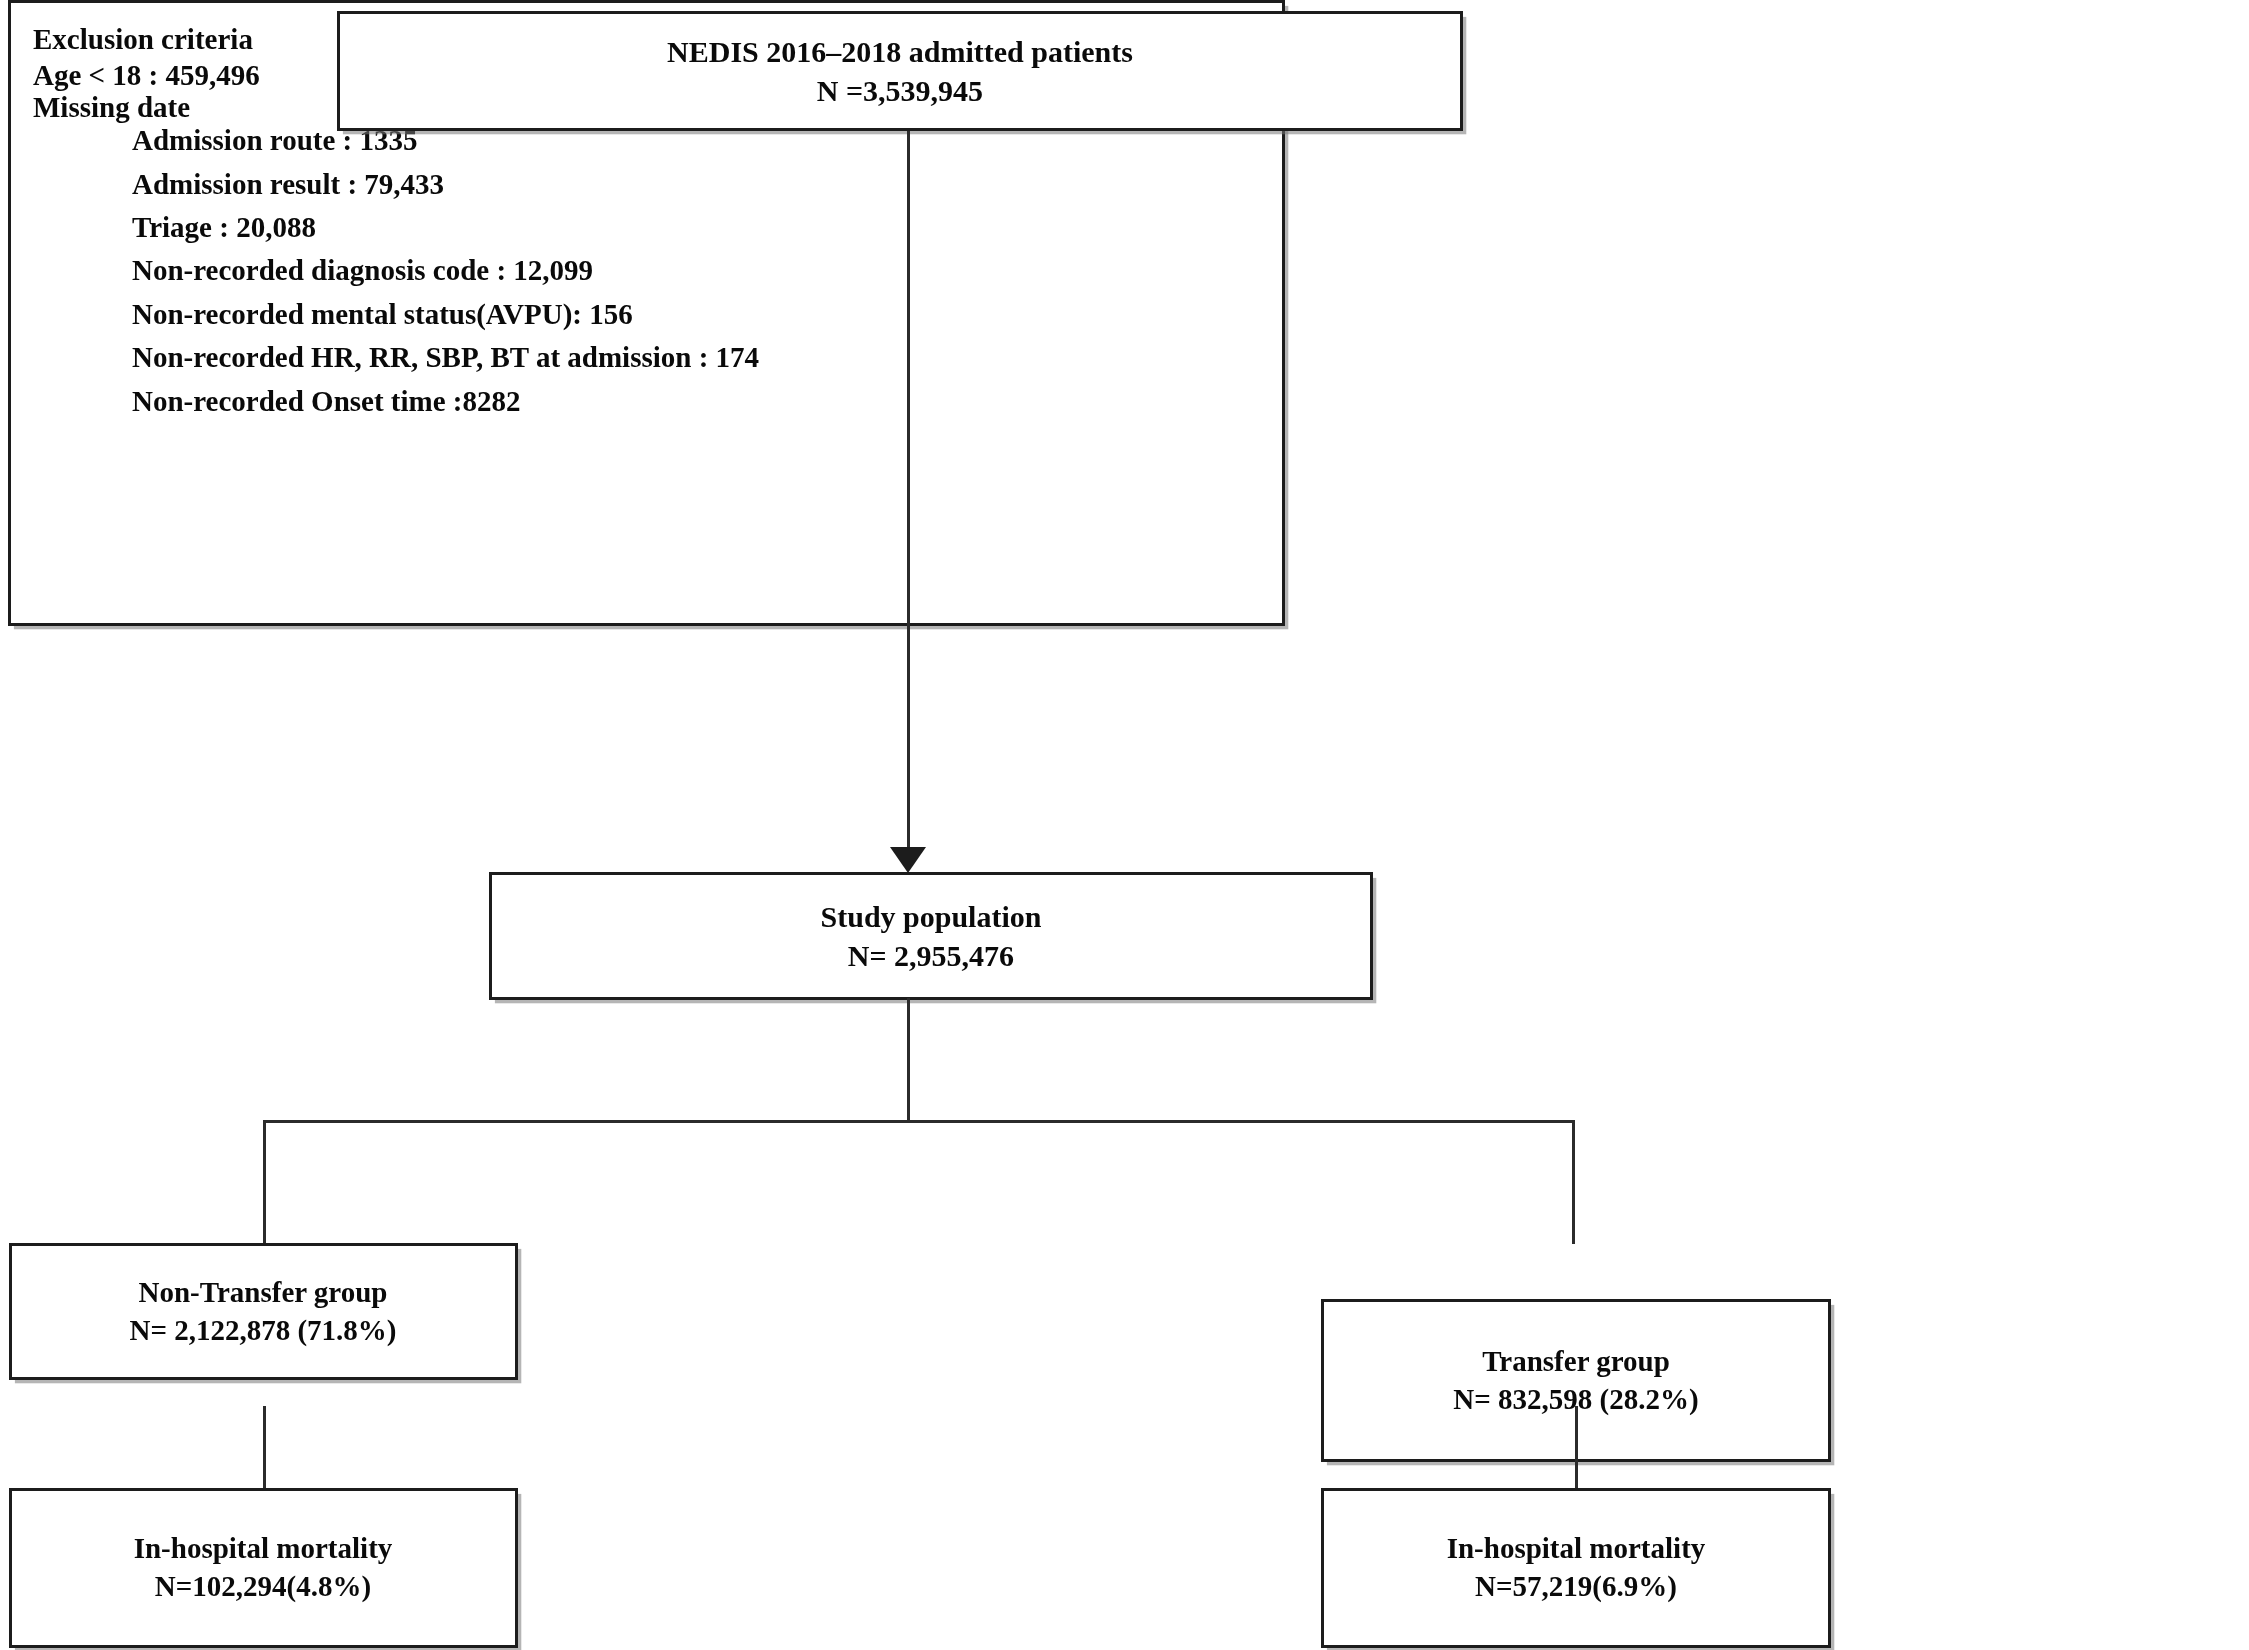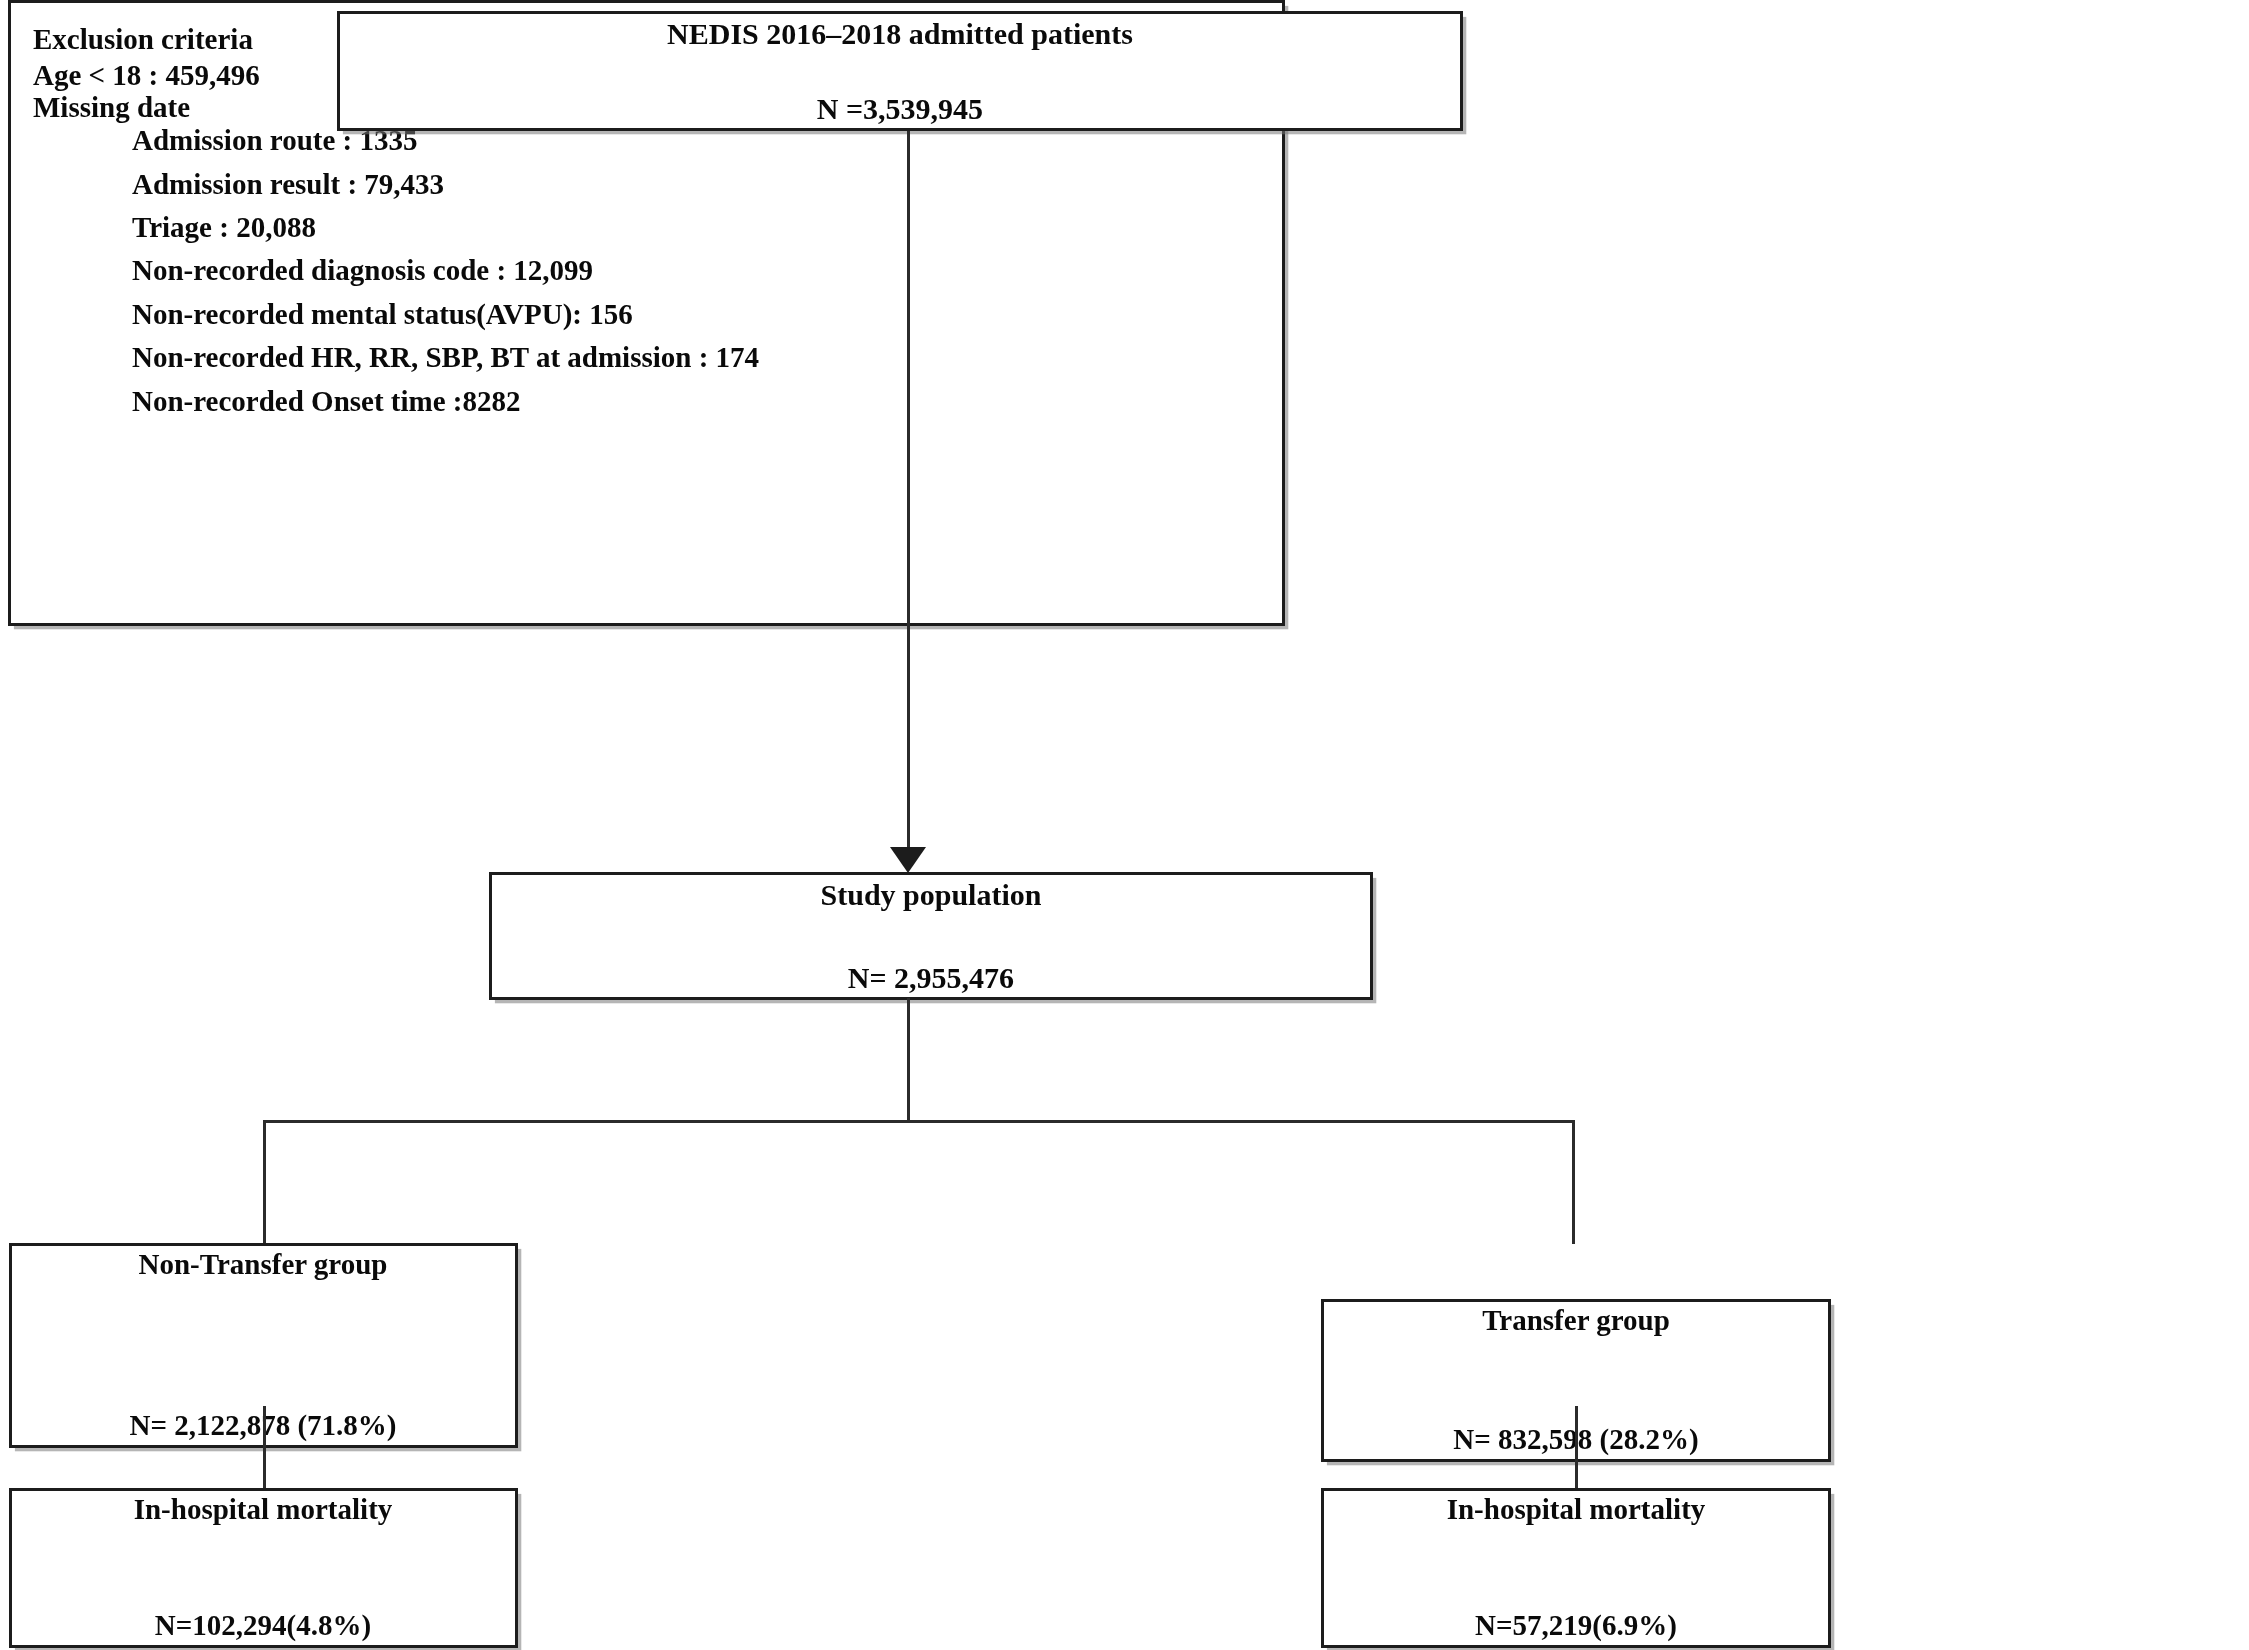--- a/index.html
+++ b/index.html
@@ -11,31 +11,31 @@
   
   .node{
     position:absolute;
     box-sizing:border-box;
     background:#ffffff;
     border:3.3px solid #1c1c1c;
     box-shadow:4.6px 4.6px 0 -1.3px rgba(120,120,120,0.55);
     display:flex;
     flex-direction:column;
     align-items:center;
-    justify-content:space-between;
+    justify-content:center;
     text-align:center;
     font-weight:bold;
     line-height:1.30;
   }
   .node .ln{display:block;white-space:nowrap;}
 
   
   #node-source{left:337px;top:11px;width:1126px;height:120px;font-size:30px;}
   #node-study {left:489px;top:872px;width:884px;height:128px;font-size:30px;}
-  #node-nontransfer{left:8.5px;top:1243px;width:509px;height:205px;font-size:29px;}
+  #node-nontransfer{left:8.5px;top:1243px;width:509px;height:137px;font-size:29px;}
   #node-transfer   {left:1321px;top:1299px;width:510px;height:163px;font-size:29px;}
   #node-mortality-left {left:8.5px;top:1488px;width:509px;height:160px;font-size:29px;}
   #node-mortality-right{left:1321px;top:1488px;width:510px;height:160px;font-size:29px;}
 
   
   #node-exclusion{
     left:986px;top:184px;width:1249px;height:598px;
     display:block;text-align:left;
     padding:22px 0 0 22px;
     font-size:29px;line-height:1.00;

